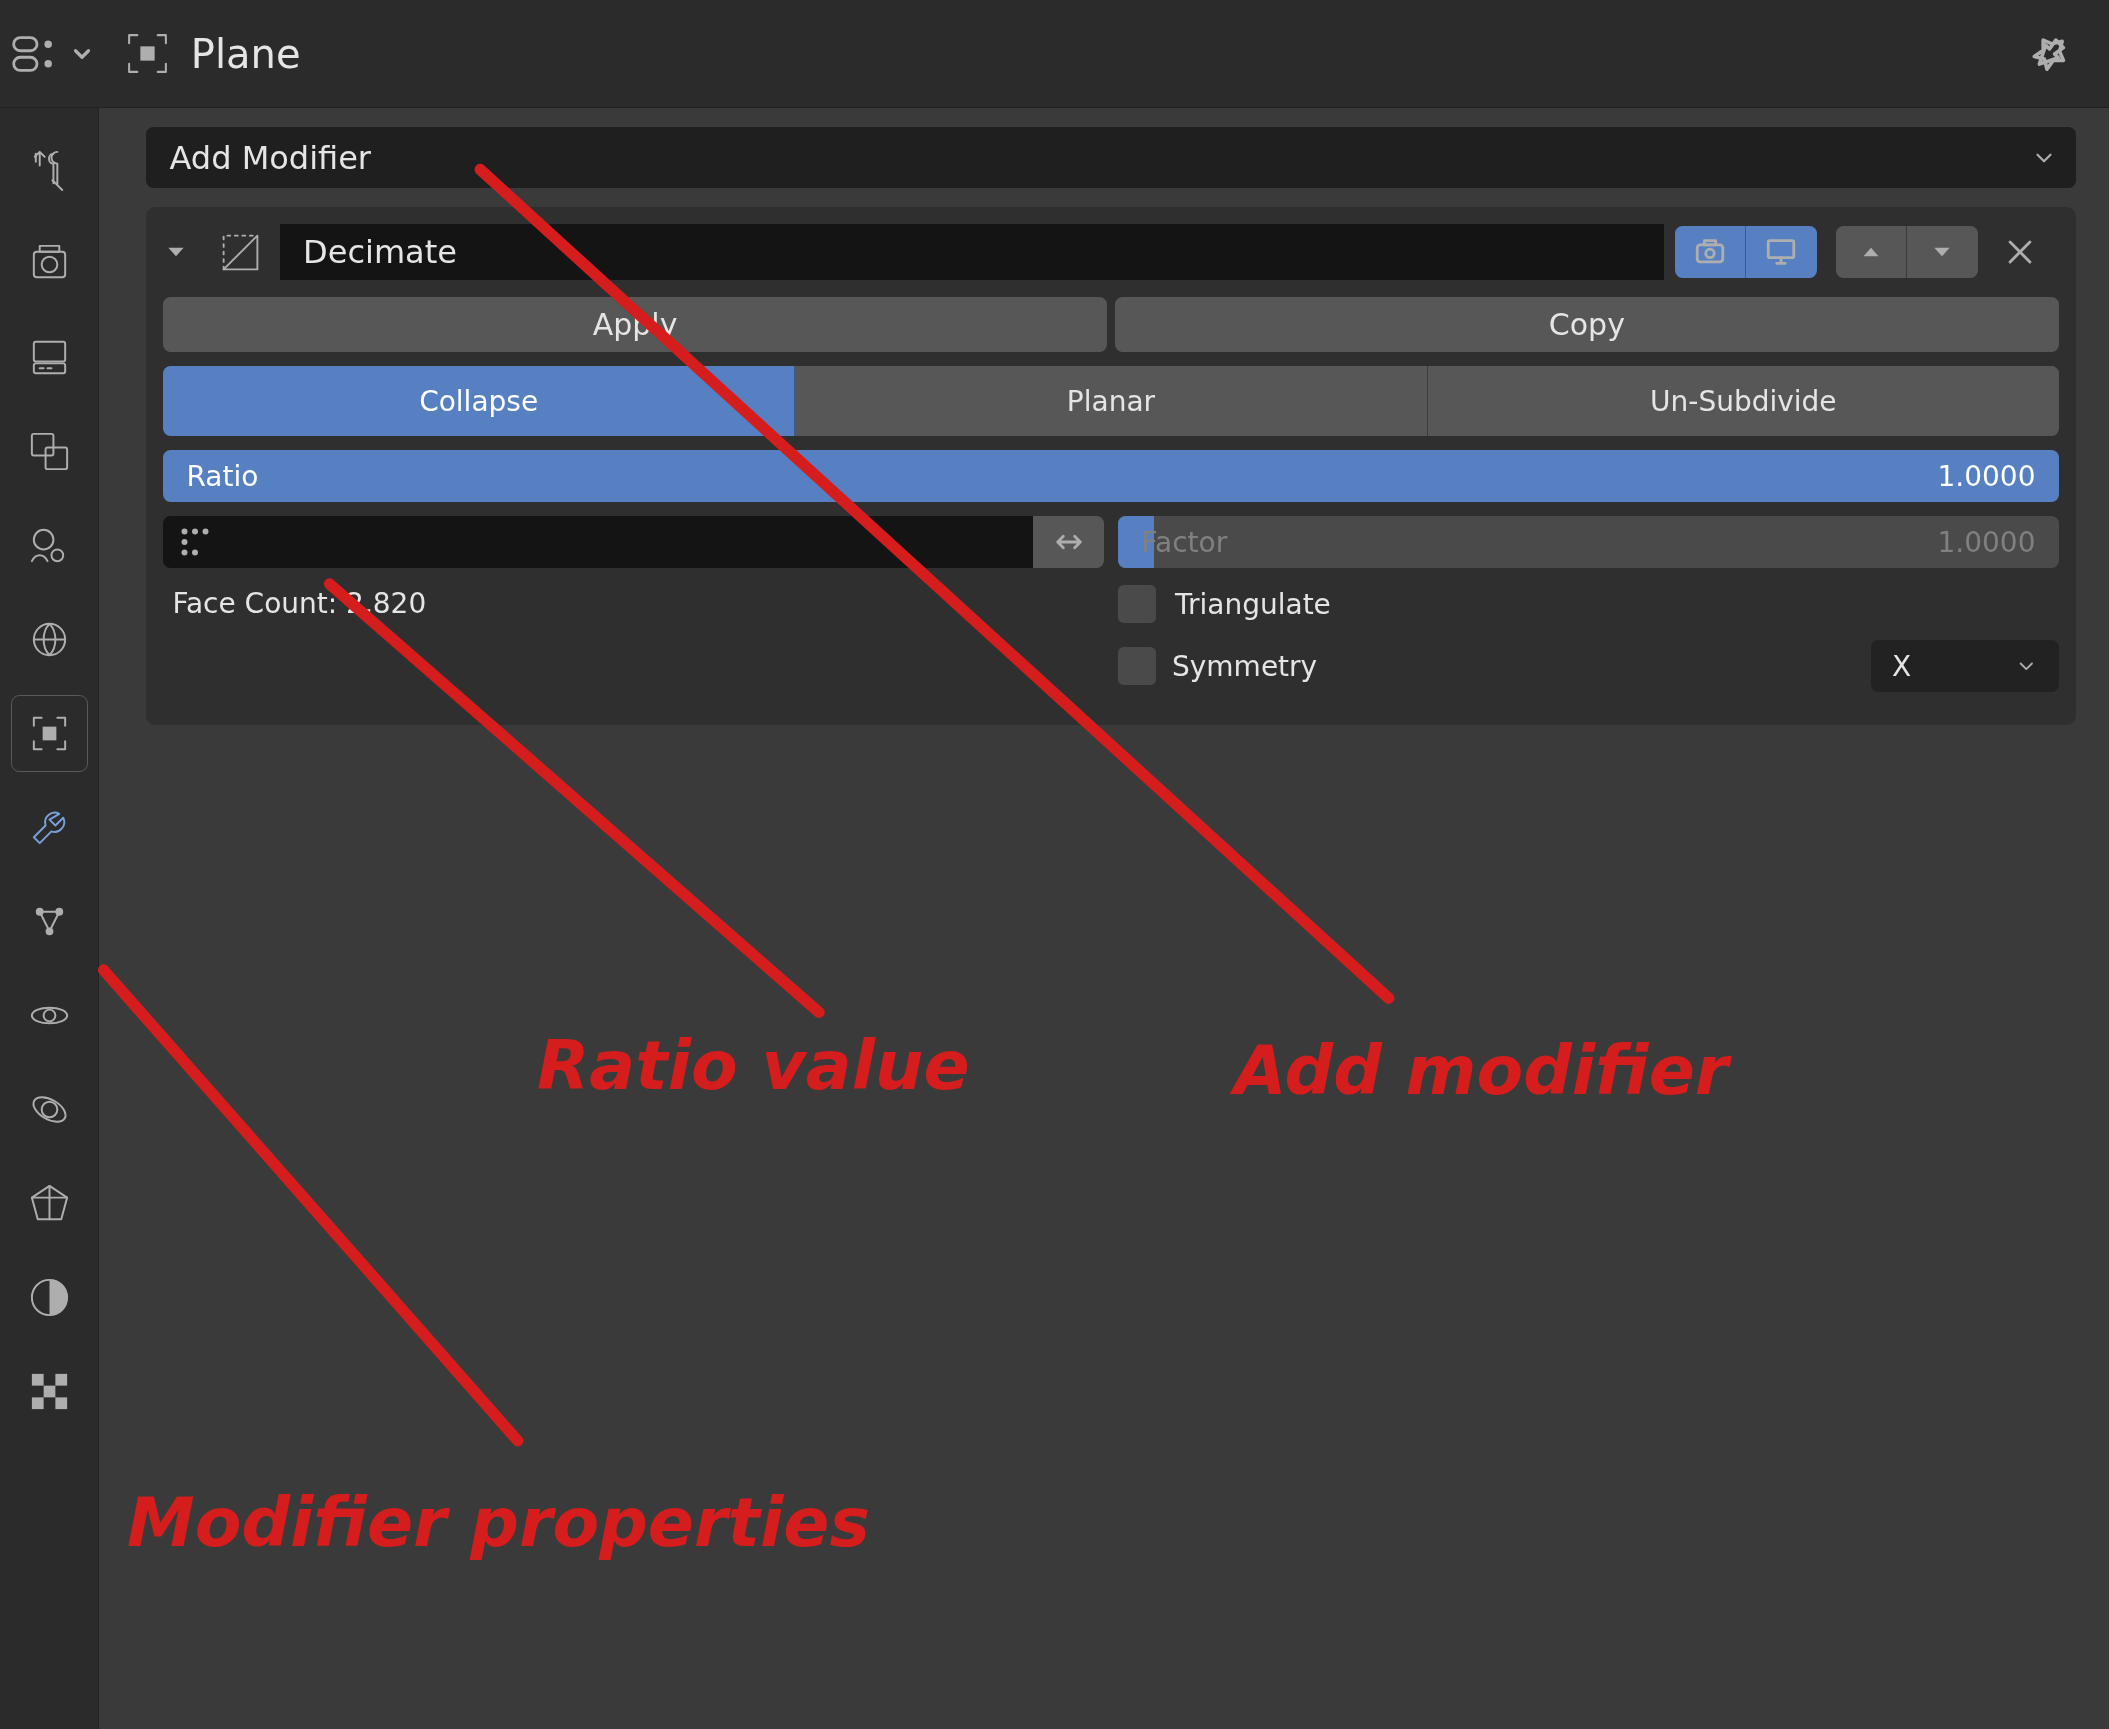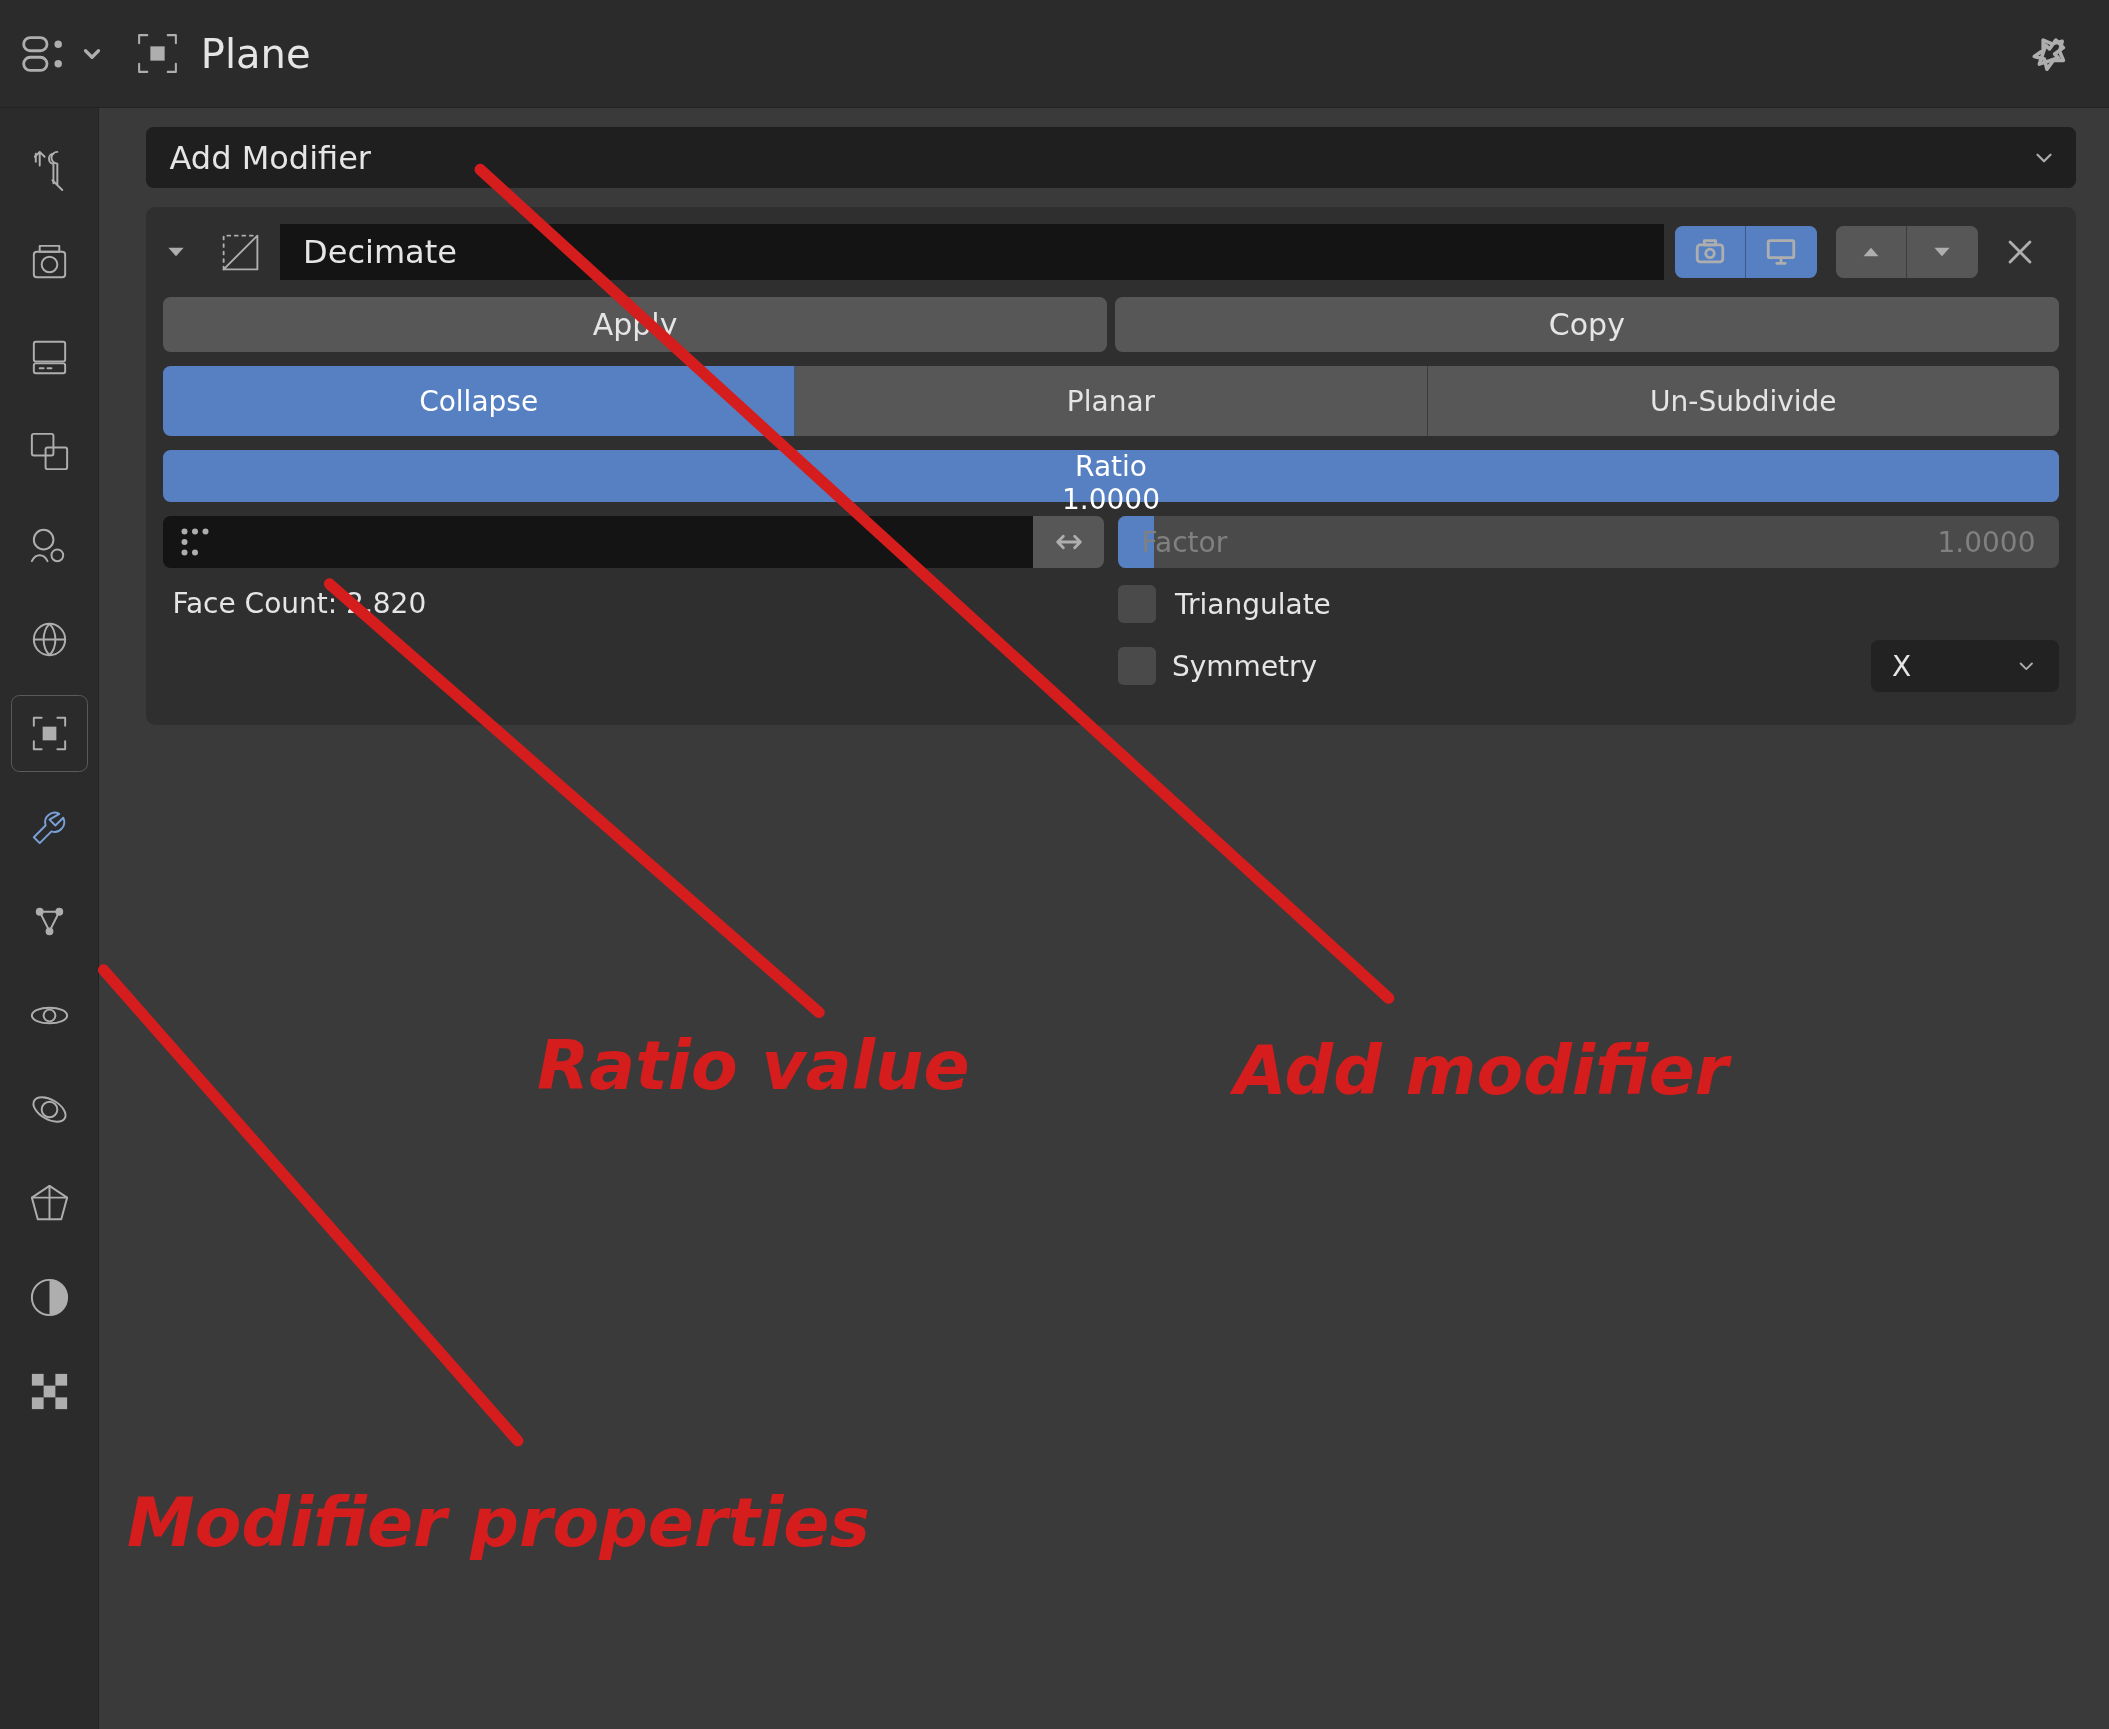--- a/index.html
+++ b/index.html
@@ -29,21 +29,21 @@
     position: relative;
     overflow: hidden;
     font-size: 26px;
   }
 
   
   .topbar {
     position:absolute; left:0; top:0; right:0; height:108px;
     background: var(--bg-header);
     border-bottom: 1.9px solid var(--border);
-    display:flex; align-items:center; padding:0 19px;
+    display:flex; align-items:center; padding:0 9px;
     gap:28px;
   }
   .topbar .editor-type { display:flex; align-items:center; gap:3.8px; }
   .topbar .pin { position:absolute; right:38px; top:50%; transform:translate(0,-50%) rotate(45deg); }
   .topbar .obj-chip { display:flex; align-items:center; gap:19px; }
   .crumb-label { font-size:40px; color:var(--text); }
 
   
   .tabs-col {
     position:absolute; left:0; top:108px; bottom:0; width:99px;
@@ -129,21 +129,21 @@
     border-right:0.9px solid rgba(0,0,0,0.3);
   }
   .mode-row .mode:first-child { border-radius:7.5px 0 0 7.5px; }
   .mode-row .mode:last-child  { border-radius:0 7.5px 7.5px 0; border-right:none; }
   .mode-row .mode.active { background: var(--blue); color:white; }
 
   
   .ratio {
     margin:14px 17px 0 17px; height:52px; background: var(--blue);
     border-radius:7.5px; display:flex; align-items:center; justify-content:space-between;
-    padding:0 23.5px; font-size:28px; color:white;flex-direction:column;
+    padding:0 23.5px; font-size:28px; color:white;
   }
 
   
   .below { display:flex; gap:14px; padding:14px 17px 0 17px; align-items:flex-start; }
   .below .left { flex:1; display:flex; flex-direction:column; gap:19px; }
   .below .right { flex:1; display:flex; flex-direction:column; gap:17px; }
 
   .vgroup-row { display:flex; gap:0; }
   .vgroup-row .vg-field {
     flex:1; height:52px; background:#141414; border-radius:7.5px 0 0 7.5px;

